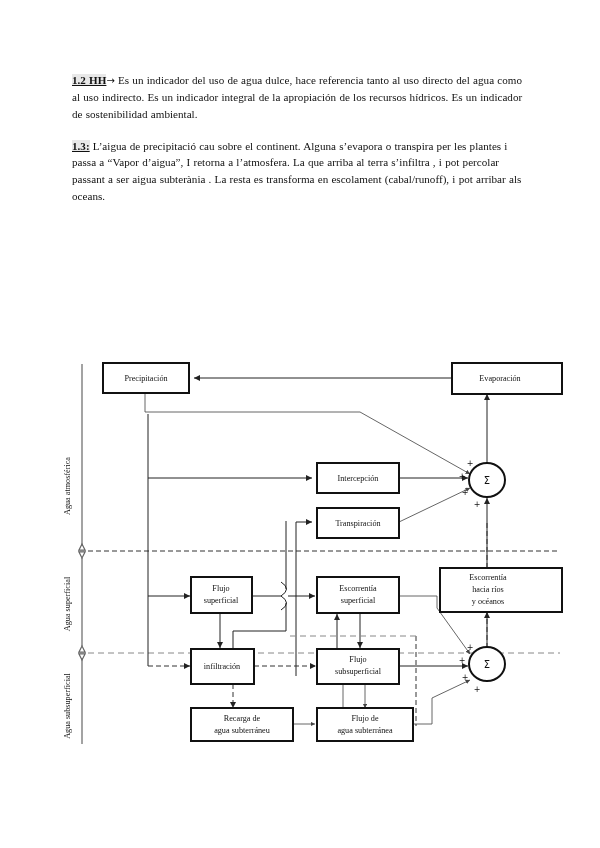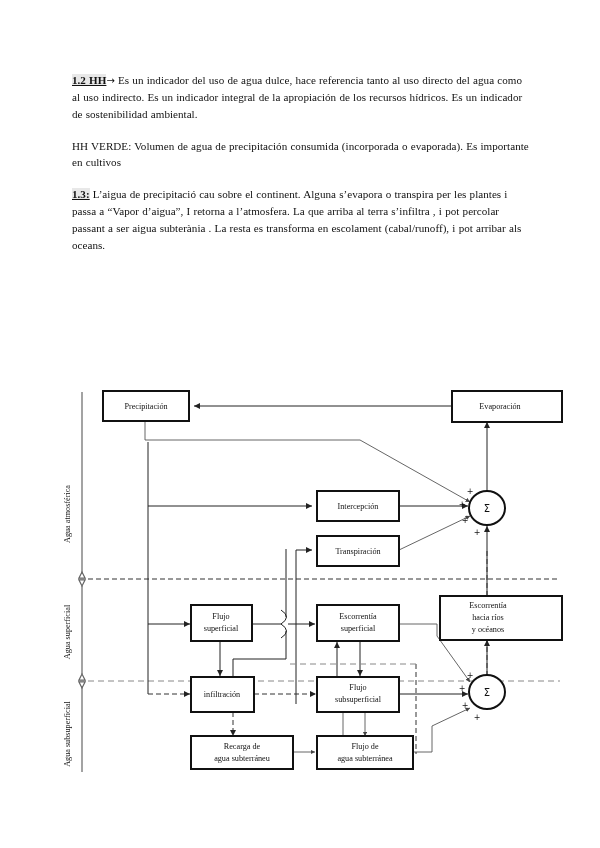--- a/index.html
+++ b/index.html
@@ -44,21 +44,21 @@
   }
   .arrow-glyph {
     font-family: "DejaVu Sans", sans-serif;
     font-size: 10px;
   }
 
   
   .diagram {
     position: absolute;
     left: 0px;
-    top: 374px;
+    top: 346px;
     width: 536px;
     height: 420px;
   }
   .diagram svg { display: block; }
 
   .boxlabel {
     font-family: "Liberation Serif", "DejaVu Serif", serif;
     font-size: 8.2px;
     fill: #111;
     text-anchor: middle;
@@ -124,21 +124,20 @@
 </style>
 </head>
 <body>
 
 <div class="page">
 
   <div class="text-block">
 
     <p class="para"><span class="lead">1.2 HH</span><span class="arrow-glyph">→</span><span> Es un indicador del uso de agua dulce, hace referencia tanto al uso directo del agua como al uso indirecto. Es un indicador integral de la apropiación de los recursos hídricos. Es un indicador de sostenibilidad ambiental.</span></p>
 
-    <p class="para"><span>HH VERDE: Volumen de agua de precipitación consumida (incorporada o evaporada). Es importante en cultivos</span></p>
 
 
 
     <p class="para"><span class="lead">1.3:</span><span> L’aigua de precipitació cau sobre el continent. Alguna s’evapora o transpira per les plantes i passa a “Vapor d’aigua”, I retorna a l’atmosfera. La que arriba al terra s’infiltra , i pot percolar passant a ser aigua subterània . La resta es transforma en escolament (cabal/runoff), i pot arribar als oceans.</span></p>
 
   </div>
 
   <div class="diagram">
   <svg width="600" height="420" viewBox="0 0 600 420" xmlns="http://www.w3.org/2000/svg">
 

